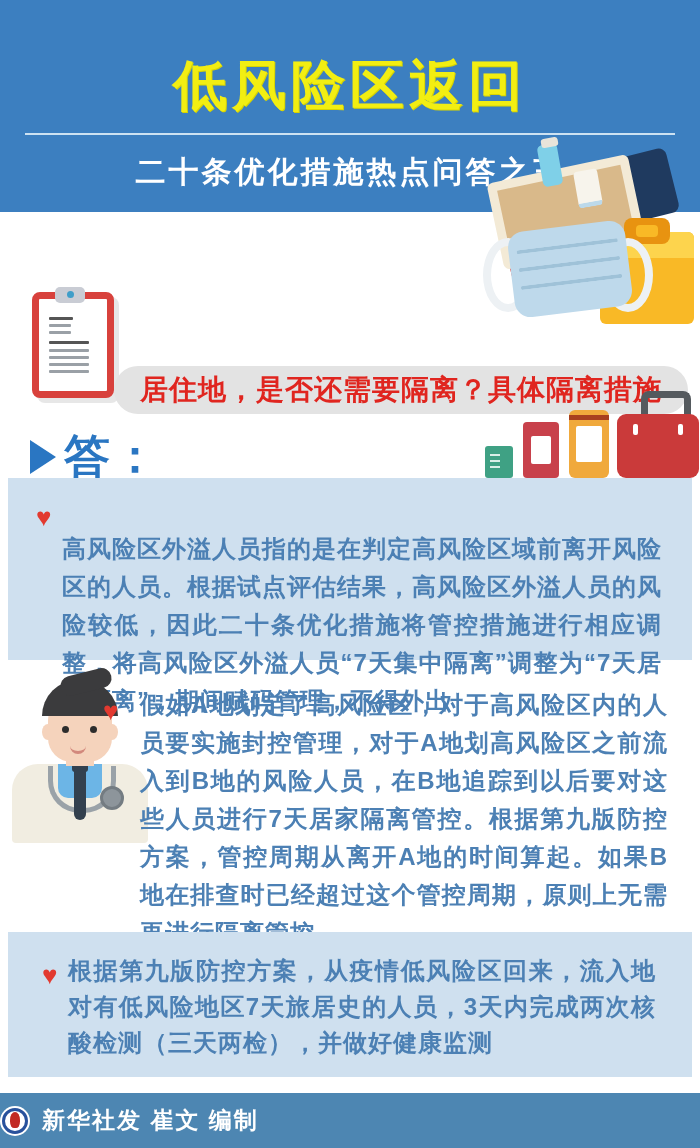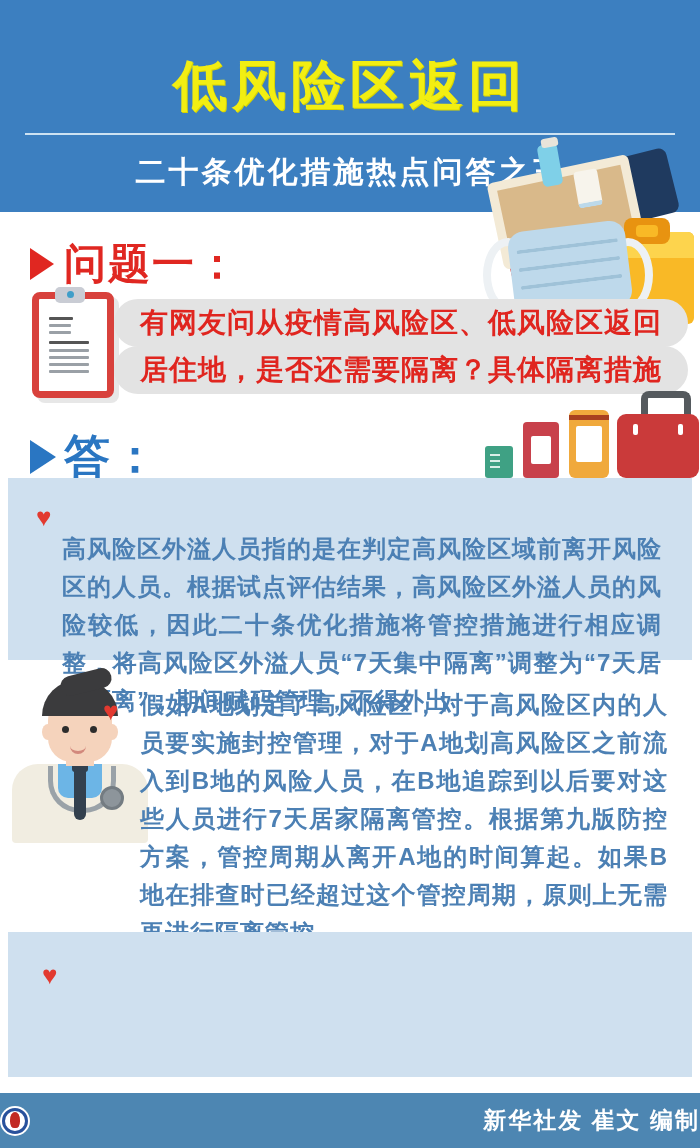--- a/index.html
+++ b/index.html
@@ -105,21 +105,21 @@
   .dr-eye{position:absolute;top:58px;width:7px;height:7px;background:#2c2c2c;border-radius:50%;}
   .dr-mouth{position:absolute;left:68px;top:74px;width:16px;height:9px;border-bottom:3px solid #d2887c;
             border-radius:0 0 10px 10px;}
   .dr-steth{position:absolute;left:46px;top:98px;width:58px;height:42px;border:5px solid #9aa2a8;
             border-top:none;border-radius:0 0 32px 32px;}
   .dr-chest{position:absolute;left:98px;top:118px;width:18px;height:18px;background:#8d959b;
             border-radius:50%;border:3px solid #747c82;}
 
   
   .footer{position:absolute;left:0;top:1093px;width:700px;height:55px;background:#4d86b2;
-          display:flex;align-items:center;justify-content:space-between;}
+          display:flex;align-items:center;justify-content:flex-start;}
   .logo{position:relative;width:30px;height:30px;background:#ffffff;border-radius:50%;margin-right:12px;}
   .logo-ring{position:absolute;left:2px;top:2px;width:20px;height:20px;border:3px solid #28519c;border-radius:50%;}
   .logo-flame{position:absolute;left:10px;top:6px;width:10px;height:16px;background:#c22a23;
               border-radius:50% 50% 40% 40%;}
   .credit{color:#ffffff;font-size:23px;font-weight:bold;letter-spacing:2px;}
 </style>
 </head>
 <body>
 
 <div class="poster">
@@ -146,40 +146,35 @@
   <div class="mask">
     <div class="mask-loop" style="left:-2px;"></div>
     <div class="mask-loop" style="right:2px;"></div>
     <div class="mask-body">
       <div class="mask-line" style="top:18px;"></div>
       <div class="mask-line" style="top:36px;"></div>
       <div class="mask-line" style="top:54px;"></div>
     </div>
   </div>
 
-  <div class="q-row">
-    <div class="tri-red"></div>
-    <div class="q-label">问题一：</div>
-  </div>
 
   <div class="clipboard">
     <div class="clip"></div>
     <div class="clip-dot"></div>
     <div class="cb-line" style="left:10px;top:18px;width:24px;background:#555;"></div>
     <div class="cb-line" style="left:10px;top:25px;width:22px;"></div>
     <div class="cb-line" style="left:10px;top:32px;width:22px;"></div>
     <div class="cb-line" style="left:10px;top:42px;width:40px;background:#555;"></div>
     <div class="cb-line" style="left:10px;top:50px;width:40px;"></div>
     <div class="cb-line" style="left:10px;top:57px;width:40px;"></div>
     <div class="cb-line" style="left:10px;top:64px;width:40px;"></div>
     <div class="cb-line" style="left:10px;top:71px;width:40px;"></div>
   </div>
 
-  <div class="bubble" style="top:299px;">有网友问从疫情高风险区、低风险区返回</div>
-  <div class="bubble" style="top:346px;">居住地，是否还需要隔离？具体隔离措施</div>
+  <div class="bubble" style="top:366px;">居住地，是否还需要隔离？具体隔离措施</div>
 
   <div class="a-row">
     <div class="tri-blue"></div>
     <div class="a-label">答：</div>
   </div>
 
   <div class="meds">
     <div class="beaker">
       <div class="beaker-tick" style="top:8px;"></div>
       <div class="beaker-tick" style="top:14px;"></div>
@@ -221,20 +216,21 @@
       <div class="dr-eye" style="left:60px;"></div>
       <div class="dr-eye" style="left:88px;"></div>
       <div class="dr-mouth"></div>
     </div>
     <span class="heart abs" style="left:103px;top:30px;">♥</span>
     <div class="ptext abs" style="left:140px;top:18px;width:528px;">假如A地划定了高风险区，对于高风险区内的人员要实施封控管理，对于A地划高风险区之前流入到B地的风险人员，在B地追踪到以后要对这些人员进行7天居家隔离管控。根据第九版防控方案，管控周期从离开A地的时间算起。如果B地在排查时已经超过这个管控周期，原则上无需再进行隔离管控</div>
   </div>
 
   <div class="ansbox" style="top:932px;height:145px;">
     <span class="heart abs" style="left:34px;top:30px;">♥</span>
+    <div class="ptext abs" style="left:60px;top:21px;width:588px;line-height:36px;">根据第九版防控方案，从疫情低风险区回来，流入地对有低风险地区7天旅居史的人员，3天内完成两次核酸检测（三天两检），并做好健康监测</div>
   </div>
 
   <div class="footer">
     <div class="logo">
       <div class="logo-ring"></div>
       <div class="logo-flame"></div>
     </div>
     <div class="credit">新华社发  崔文 编制</div>
   </div>
 

